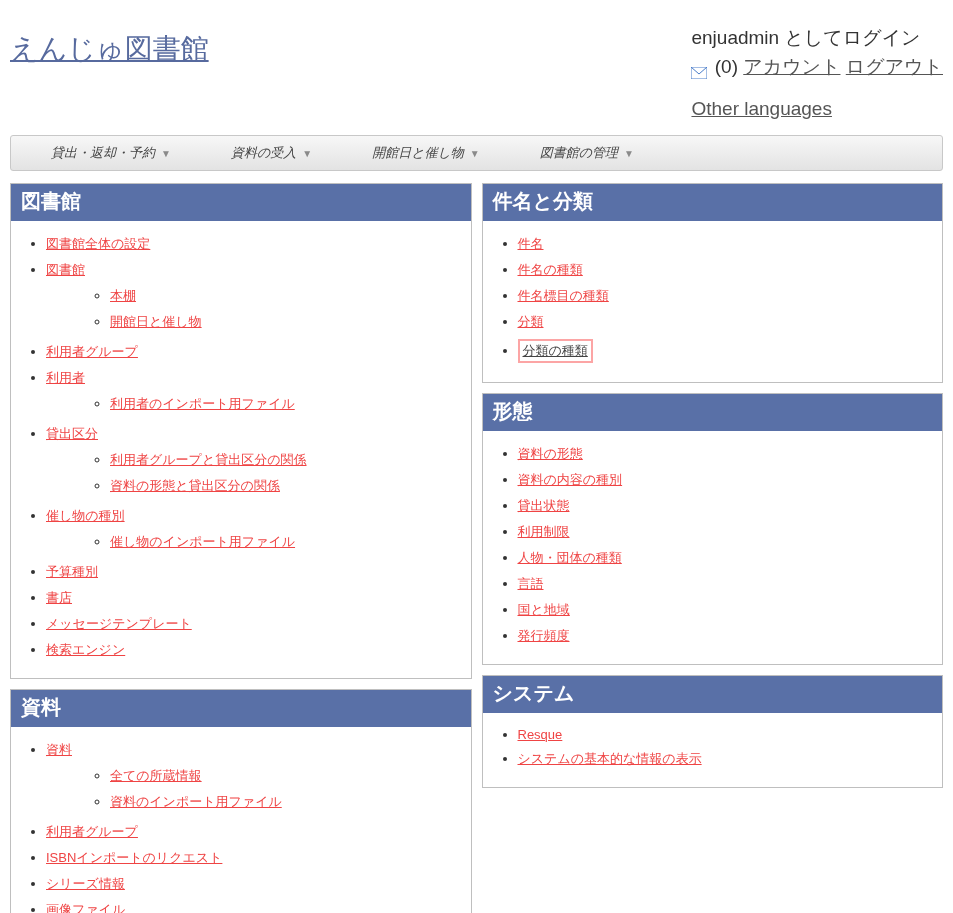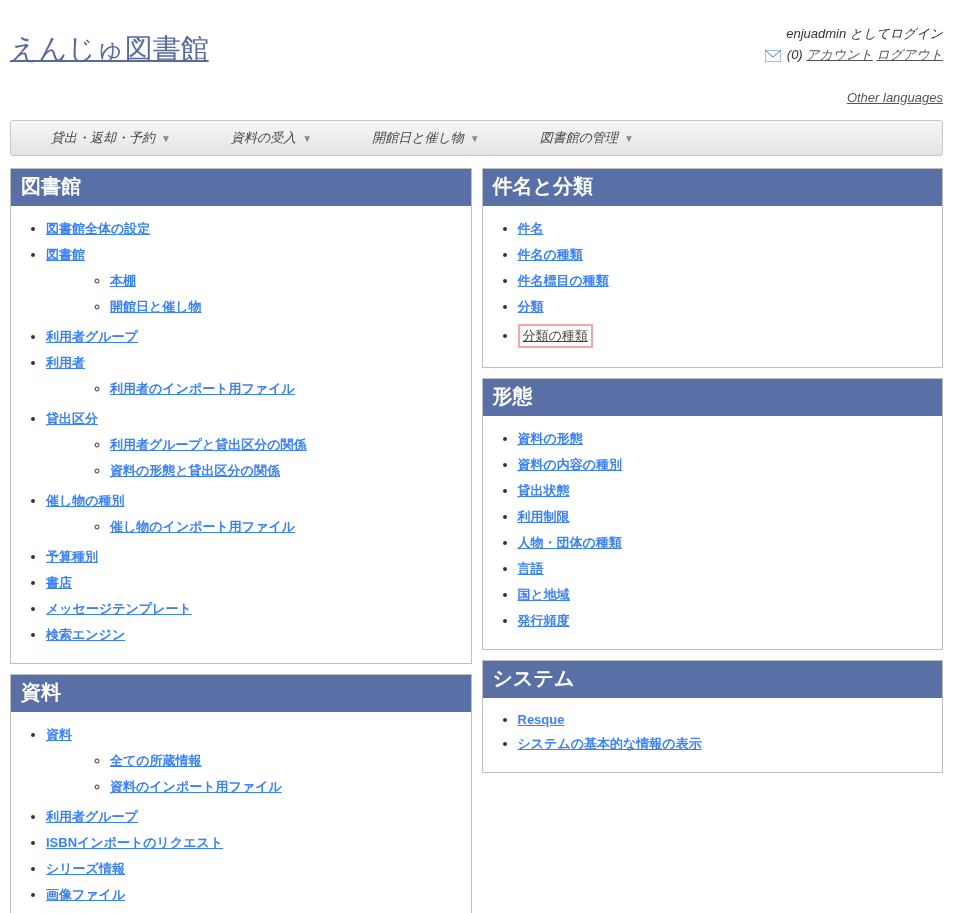--- a/index.html
+++ b/index.html
@@ -19,24 +19,23 @@
     align-items: flex-start;
     padding: 5px 0 10px 0;
   }
   .site-title {
     font-size: 28px;
     color: #576a9e;
     text-decoration: underline;
     margin: 15px 0 0 0;
   }
   .user-box {
-    font-size: 13px;
-    text-align: right;
+    font-size: 19px;
+    text-align: left;
     padding-top: 10px;
-    font-style: italic;
   }
   .user-box .line1 { margin-bottom: 3px; }
   .user-box .mail-icon {
     display: inline-block;
     width: 16px; height: 12px;
     vertical-align: middle;
     margin-right: 2px;
   }
   .user-box a { color: #555; }
   .menubar {
@@ -86,22 +85,21 @@
   .panel-body ul {
     margin: 0;
     padding-left: 25px;
   }
   .panel-body li {
     padding: 4px 0;
     list-style: disc;
     color: #333;
   }
   .panel-body li > a {
-    color: #3b82f6;
-    font-weight: bold;
+    color: #ef4444;
   }
   .panel-body ul ul {
     padding-left: 20px;
     margin-top: 4px;
   }
   .panel-body ul ul li { list-style: circle; margin-left: 44px; }
   .highlight-box {
     border: 2px solid #fca5a5;
     padding: 1px 3px;
     display: inline-block;
@@ -120,21 +118,21 @@
       <span class="mail-icon">
         <svg viewBox="0 0 16 12" width="16" height="12">
             <rect x="0" y="0" width="16" height="12" fill="#fff" stroke="#4a7dc9" stroke-width="1"></rect>
             <polyline points="0,0 8,7 16,0" fill="none" stroke="#4a7dc9" stroke-width="1"></polyline>
           </svg>
       </span>
       <span>(0)</span>
       <a href="#">アカウント</a>
       <a href="#">ログアウト</a>
     </div>
-    <div style="margin-top:26px;">
+    <div style="margin-top:18px;">
       <a href="#">Other languages</a>
     </div>
   </div>
 </div>
 
 <div class="menubar">
   <div class="menu-item"><span>貸出・返却・予約</span><span class="arrow">▼</span></div>
   <div class="menu-item"><span>資料の受入</span><span class="arrow">▼</span></div>
   <div class="menu-item"><span>開館日と催し物</span><span class="arrow">▼</span></div>
   <div class="menu-item"><span>図書館の管理</span><span class="arrow">▼</span></div>

